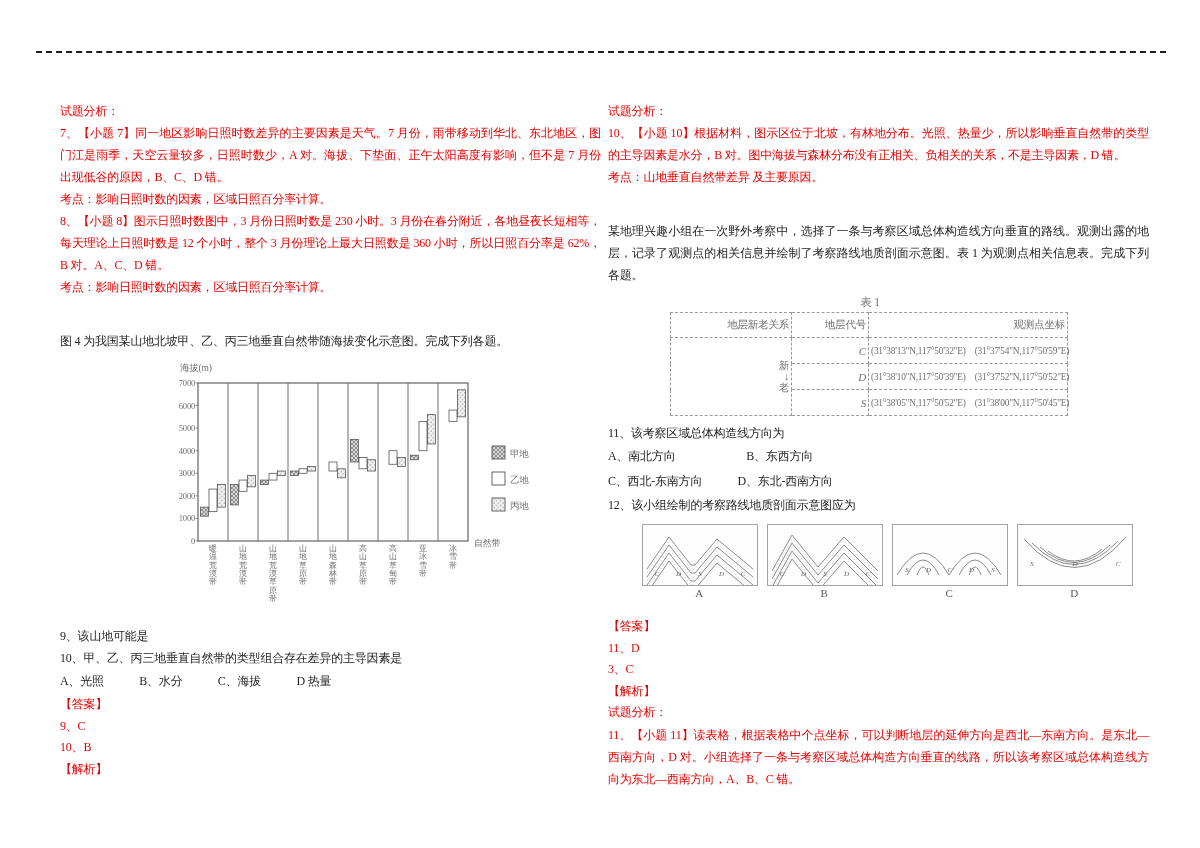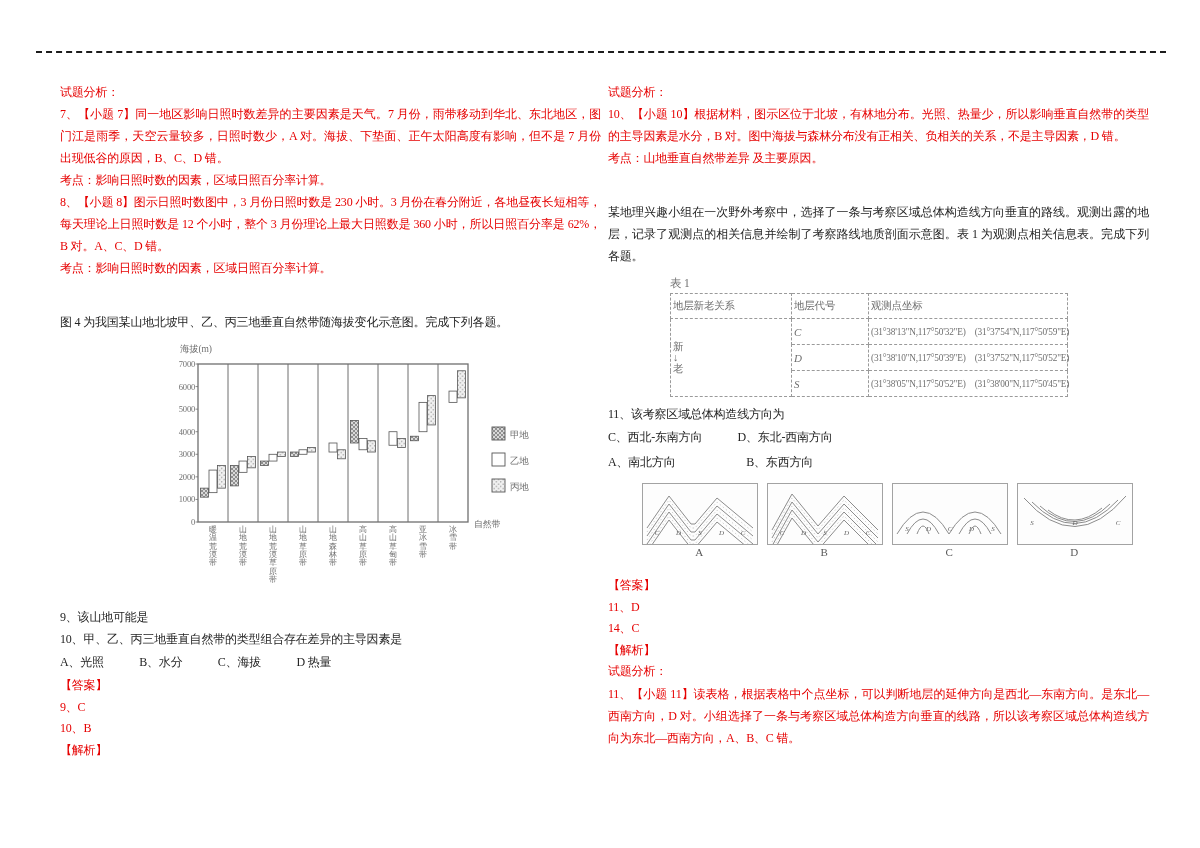--- a/index.html
+++ b/index.html
@@ -1,37 +1,37 @@
 <!DOCTYPE html>
 <html><head>
 <meta charset="utf-8">
 <style>
   html,body{margin:0;padding:0;background:#ffffff;}
   .page{position:relative;width:1200px;height:848px;background:#fff;overflow:hidden;
         font-family:"Liberation Serif","DejaVu Serif",serif;color:#242424;}
   .divider{position:absolute;left:36px;right:34px;top:51px;border-top:2px dashed #1c1c1c;height:0;}
-  .col{position:absolute;top:81px;width:541px;font-size:12px;line-height:22px;
+  .col{position:absolute;top:100px;width:541px;font-size:12px;line-height:22px;
        text-align:justify;letter-spacing:-0.2px;}
   .col-left{left:60px;}
   .col-right{left:608px;}
   p{margin:0;}
   .t-red{color:#e60000;}
   .t-black{color:#242424;}
   .mt{margin-top:32px;}
   .mt-s{margin-top:15px;}
   .opt{line-height:25px;}
   .ansline{line-height:21.5px;}
   
   .chart-wrap{margin:6px 0 2px 118px;}
   .chart-wrap svg{display:block;}
   
   .tbl-wrap{margin:8px 0 6px 62px;width:400px;}
-  .tbl-caption{text-align:left;font-size:11.5px;line-height:16px;color:#6f6f6f;margin-bottom:2px;}
+  .tbl-caption{text-align:center;font-size:11.5px;line-height:16px;color:#6f6f6f;margin-bottom:2px;}
   table.obs{border-collapse:collapse;width:398px;color:#6f6f6f;table-layout:fixed;}
-  table.obs th,table.obs td{border:1px dashed #9a9a9a;padding:0 2px;text-align:left;font-weight:normal;}
+  table.obs th,table.obs td{border:1px dashed #9a9a9a;padding:0 2px;text-align:right;font-weight:normal;}
   table.obs th{font-size:10.5px;height:24px;}
   table.obs td{height:25px;}
   td.code{font-style:italic;font-size:11px;font-family:"Liberation Serif",serif;}
   td.coords{font-size:9.3px;letter-spacing:-0.2px;white-space:nowrap;}
   td.age{line-height:11px;font-size:10.5px;}
   td.age span{display:block;}
   
   .sections{display:flex;gap:11px;margin:8px 0 0 34px;}
   .section{width:114px;text-align:center;}
   .section svg{display:block;border:1px solid #a3a3a3;background:#fdfdfd;}
@@ -175,22 +175,23 @@
         </tr>
         <tr>
           <td class="code">S</td>
           <td class="coords">(31°38'05"N,117°50'52"E)　(31°38'00"N,117°50'45"E)</td>
         </tr>
       </tbody>
         </table>
     </div>
 
     <p class="t-black">11、该考察区域总体构造线方向为</p>
+    <p class="t-black opt">A、南北方向　　　　　　B、东西方向</p>
     <p class="t-black opt">C、西北-东南方向　　　D、东北-西南方向</p>
-    <p class="t-black opt">A、南北方向　　　　　　B、东西方向</p>
+    <p class="t-black">12、该小组绘制的考察路线地质剖面示意图应为</p>
 
     <div class="sections">
       <div class="section">
         <svg id="sec-0" width="114" height="60" viewBox="0 0 114 60">
             <path d="M4,44 L26,12 L48,40 L52,40 L74,14 L110,44" fill="none" stroke="#8c8c8c" stroke-width="1"></path>
             <path d="M4,52 L26,20 L48,48 L52,48 L74,22 L110,52" fill="none" stroke="#8c8c8c" stroke-width="1"></path>
             <path d="M4,60 L26,28 L48,56 L52,56 L74,30 L110,60" fill="none" stroke="#8c8c8c" stroke-width="1"></path>
             <path d="M4,68 L26,36 L48,64 L52,64 L74,38 L110,68" fill="none" stroke="#8c8c8c" stroke-width="1"></path>
             <path d="M4,48 L26,16 L48,44 L52,44 L74,18 L110,48" fill="none" stroke="#b0b0b0" stroke-width="0.6" stroke-dasharray="1.5,2.5"></path>
             <path d="M4,56 L26,24 L48,52 L52,52 L74,26 L110,56" fill="none" stroke="#b0b0b0" stroke-width="0.6" stroke-dasharray="1.5,2.5"></path>
@@ -245,18 +246,18 @@
             <text x="14" y="41" font-size="7" fill="#666" text-anchor="middle" font-style="italic">S</text>
             <text x="57" y="41" font-size="7" fill="#666" text-anchor="middle" font-style="italic">D</text>
             <text x="100" y="41" font-size="7" fill="#666" text-anchor="middle" font-style="italic">C</text>
           </svg>
         <div class="lbl">D</div>
       </div>
     </div>
 
     <p class="t-red ansline mt-s">【答案】</p>
     <p class="t-red ansline">11、D</p>
-    <p class="t-red ansline">14、C</p>
+    <p class="t-red ansline">3、C</p>
     <p class="t-red ansline">【解析】</p>
     <p class="t-red ansline">试题分析：</p>
     <p class="t-red">11、【小题 11】读表格，根据表格中个点坐标，可以判断地层的延伸方向是西北—东南方向。是东北—西南方向，D 对。小组选择了一条与考察区域总体构造方向垂直的线路，所以该考察区域总体构造线方向为东北—西南方向，A、B、C 错。</p>
   </div>
 </div>
 
 </body></html>

